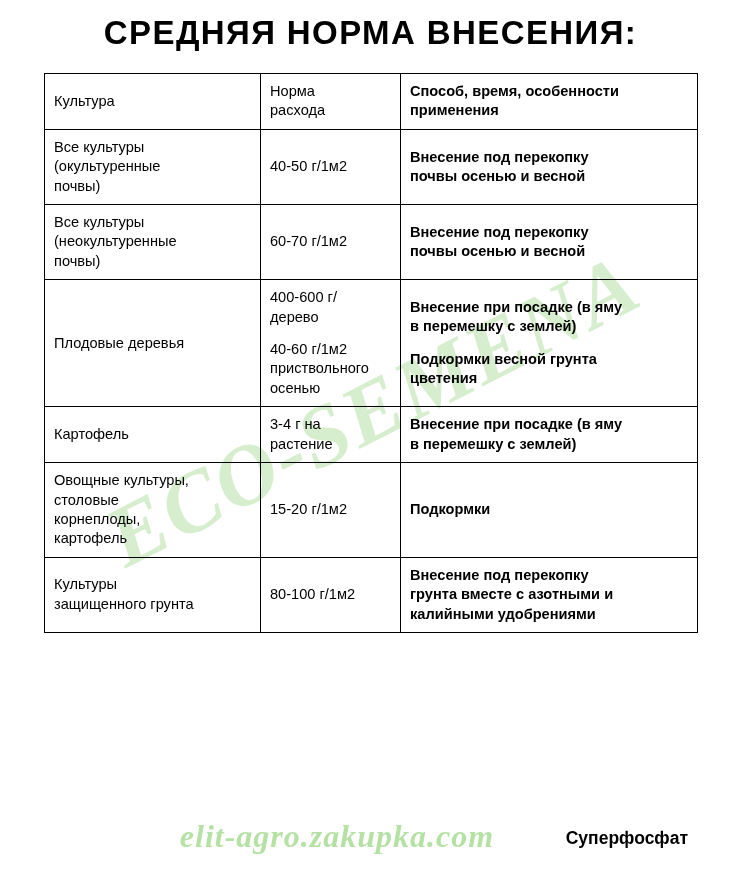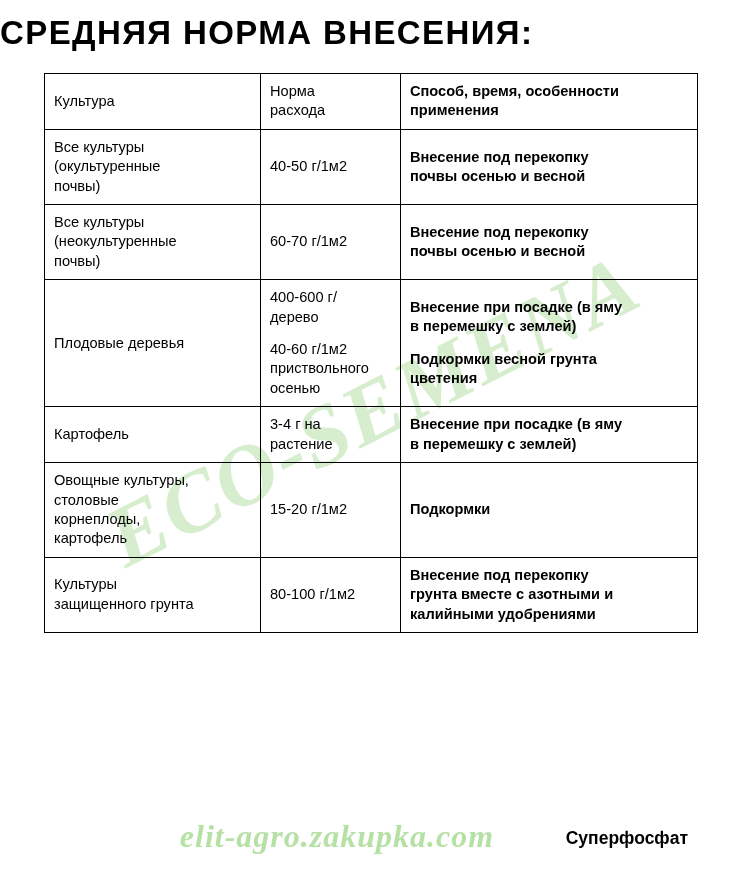--- a/index.html
+++ b/index.html
@@ -56,21 +56,21 @@
     font-size: 32px;
     color: rgba(120, 200, 90, 0.55);
     letter-spacing: 1px;
   }
 
   .title {
     position: absolute;
     left: 0;
     top: 14px;
     width: 741px;
-    text-align: left;
+    text-align: center;
     font-size: 33px;
     font-weight: bold;
     letter-spacing: 1.4px;
     z-index: 8;
   }
 
   .table-wrap {
     position: absolute;
     left: 44px;
     top: 73px;

